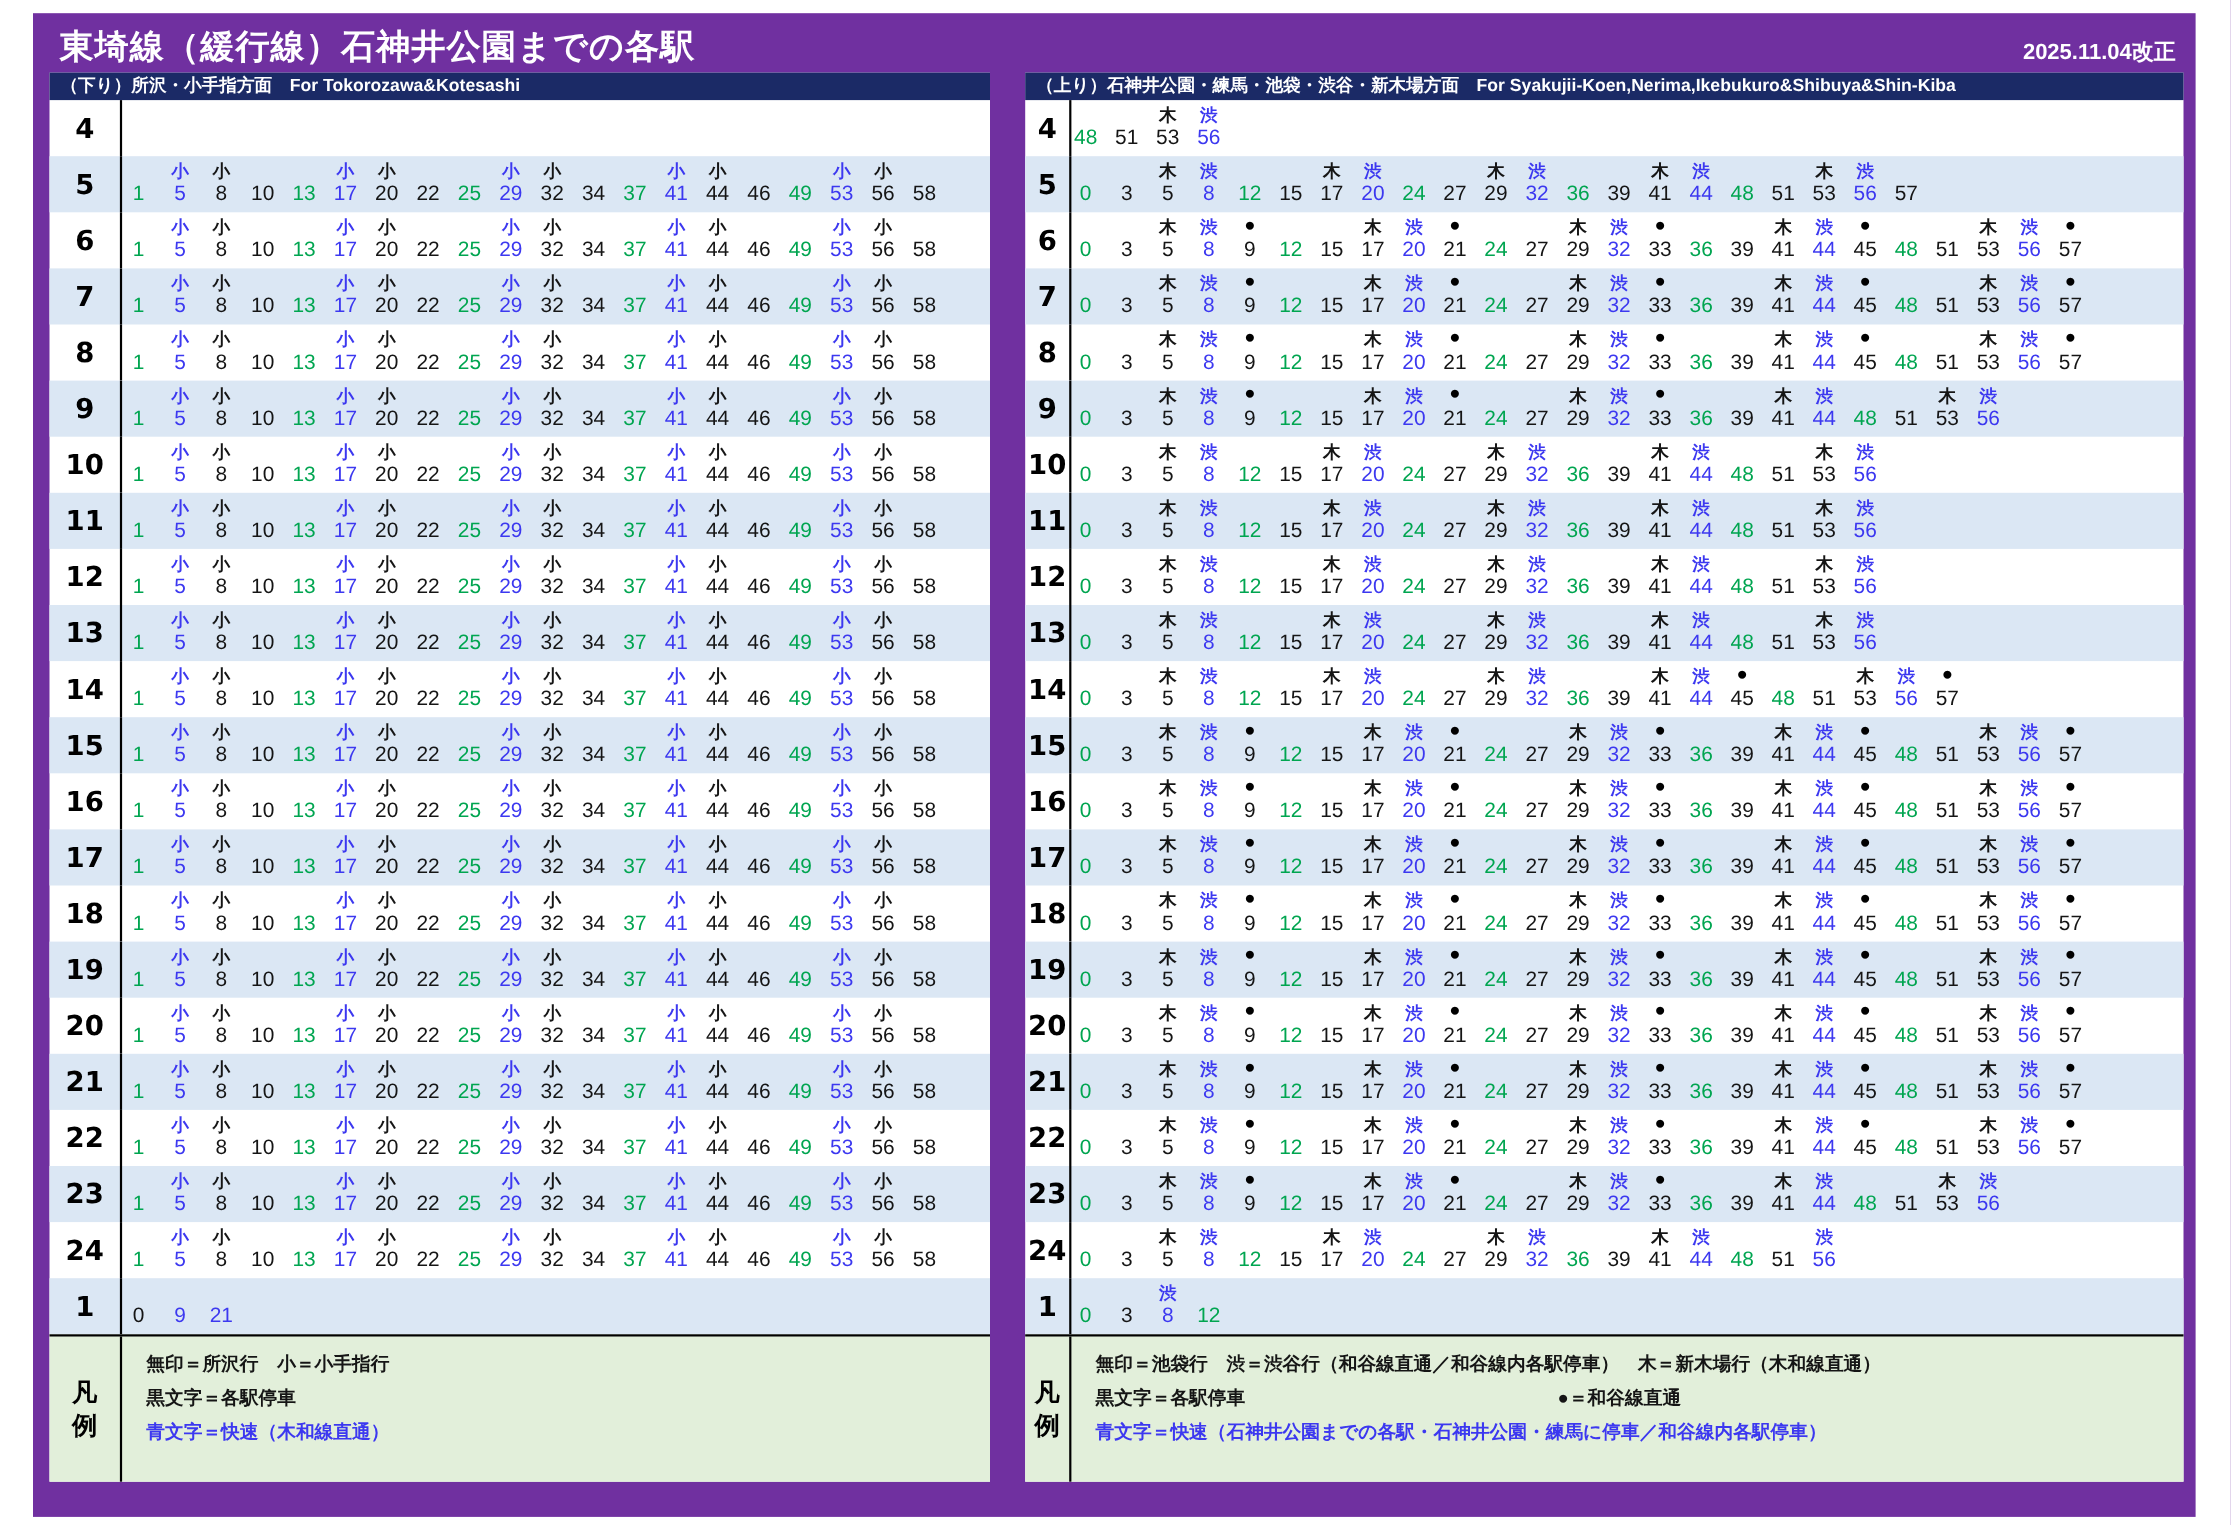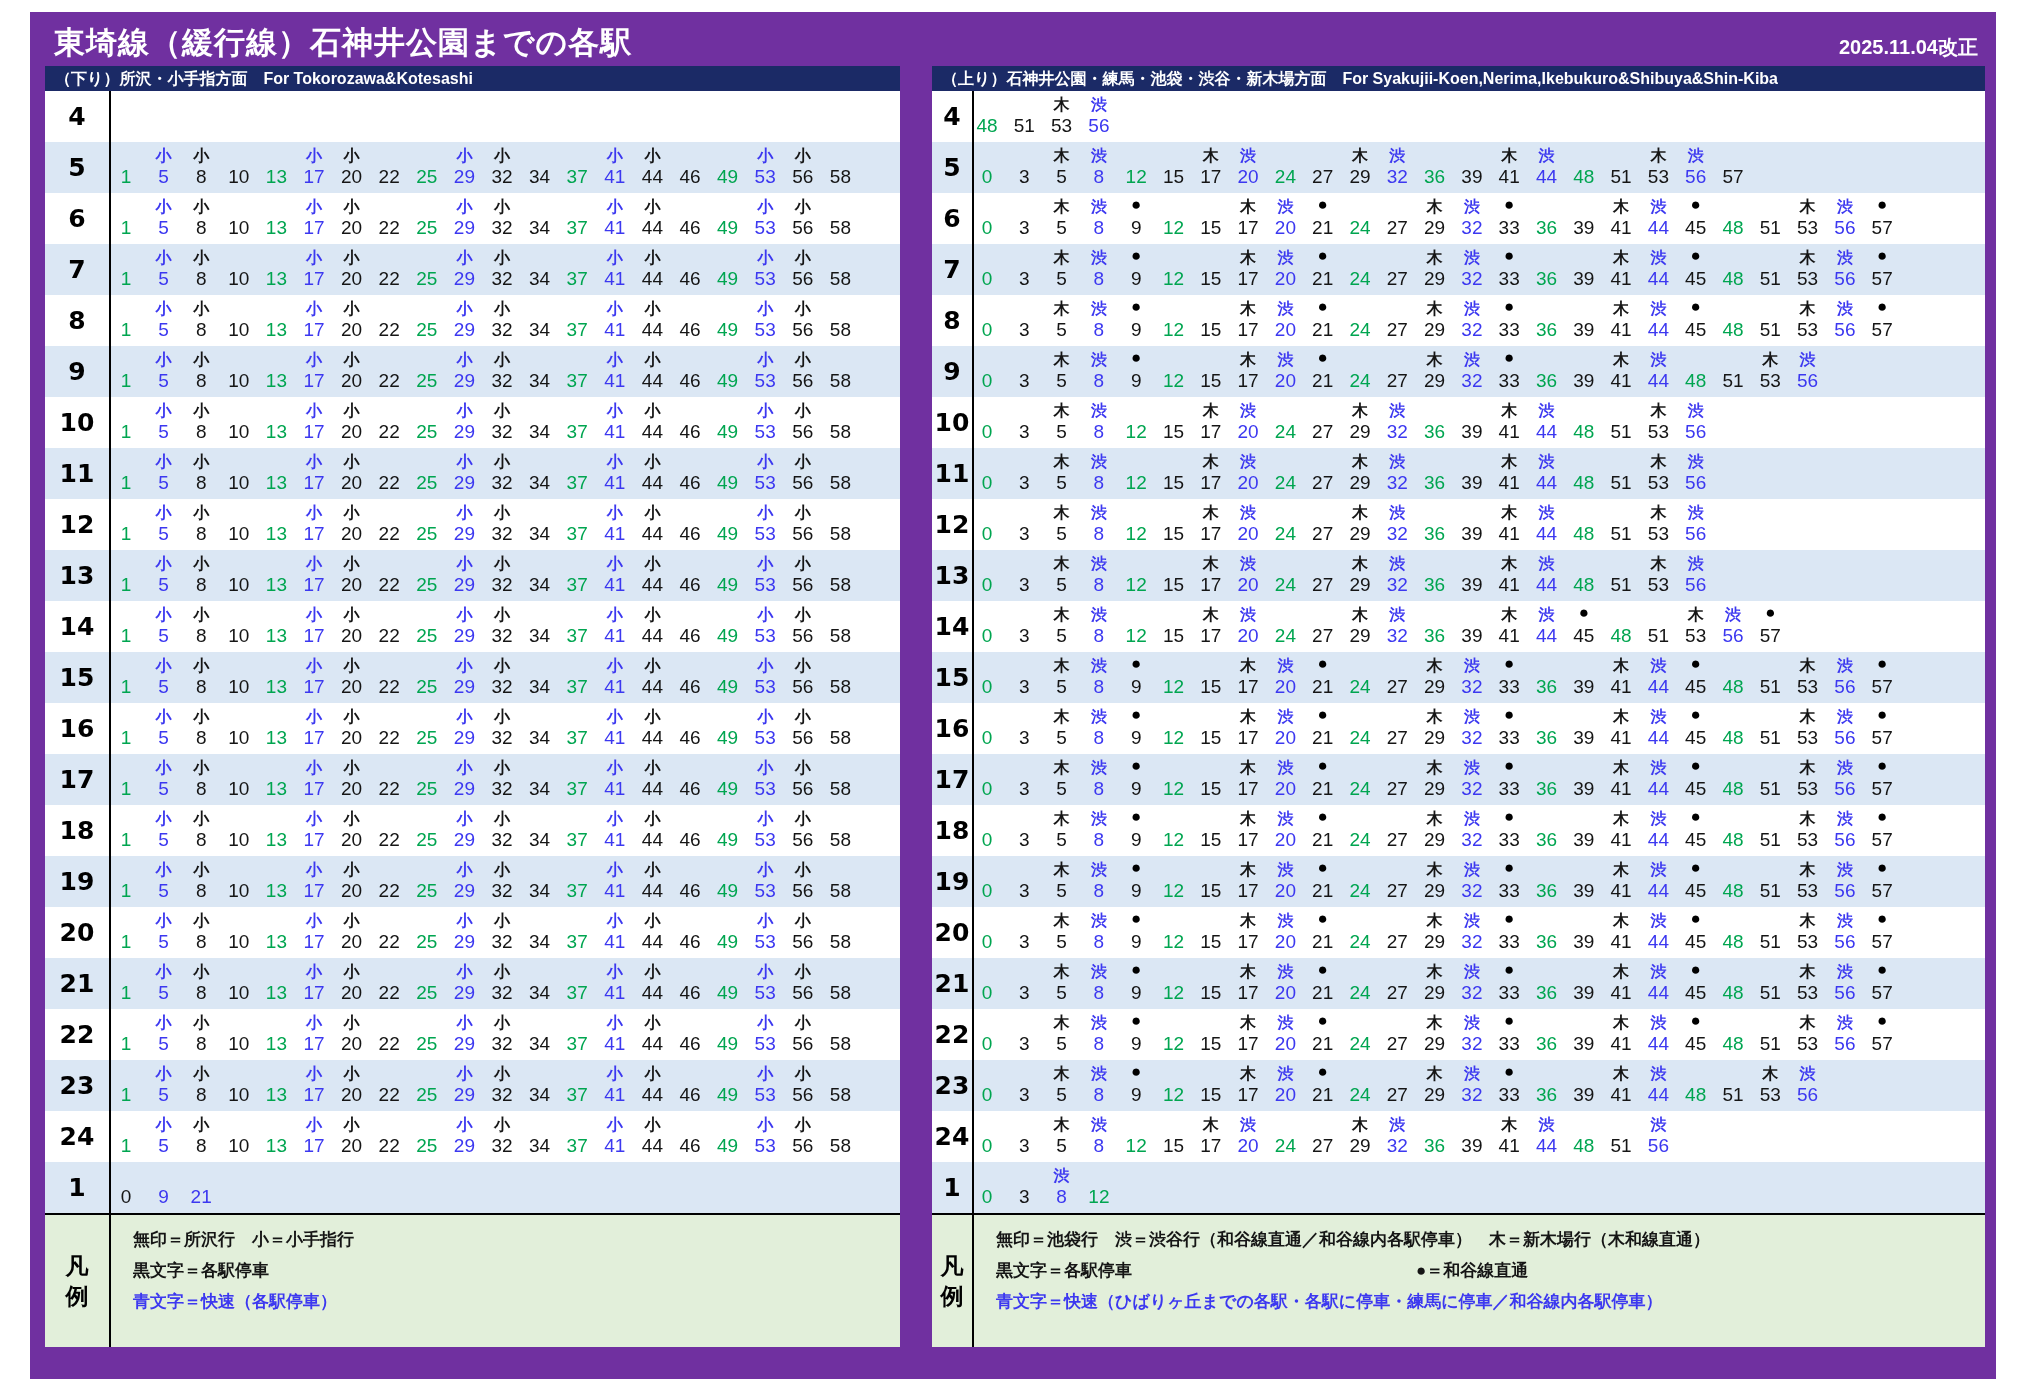--- a/index.html
+++ b/index.html
@@ -1565,21 +1565,21 @@
       </div>
     </div>
   <div class="legend">
     <div class="lab">
         <div>凡</div>
         <div>例</div>
       </div>
     <div class="lines">
         <div class="line c-k">無印＝所沢行　小＝小手指行</div>
         <div class="line c-k">黒文字＝各駅停車</div>
-        <div class="line c-b">青文字＝快速（各駅停車）</div>
+        <div class="line c-b">青文字＝快速（木和線直通）</div>
       </div>
   </div>
 </div>
 
 <div class="panel up">
   <div class="phead">（上り）石神井公園・練馬・池袋・渋谷・新木場方面　For Syakujii-Koen,Nerima,Ikebukuro&amp;Shibuya&amp;Shin-Kiba</div>
   <div class="rows">
       <div class="t-row">
         <div class="hour">4</div>
         <div class="mins">
@@ -3370,16 +3370,16 @@
       </div>
     </div>
   <div class="legend">
     <div class="lab">
         <div>凡</div>
         <div>例</div>
       </div>
     <div class="lines">
         <div class="line c-k">無印＝池袋行　渋＝渋谷行（和谷線直通／和谷線内各駅停車）　木＝新木場行（木和線直通）</div>
         <div class="line c-k">黒文字＝各駅停車<span class="t2 c-k">●＝和谷線直通</span></div>
-        <div class="line c-b">青文字＝快速（ひばりヶ丘までの各駅・各駅に停車・練馬に停車／和谷線内各駅停車）</div>
+        <div class="line c-b">青文字＝快速（石神井公園までの各駅・石神井公園・練馬に停車／和谷線内各駅停車）</div>
       </div>
   </div>
 </div>
 
 </body></html>

